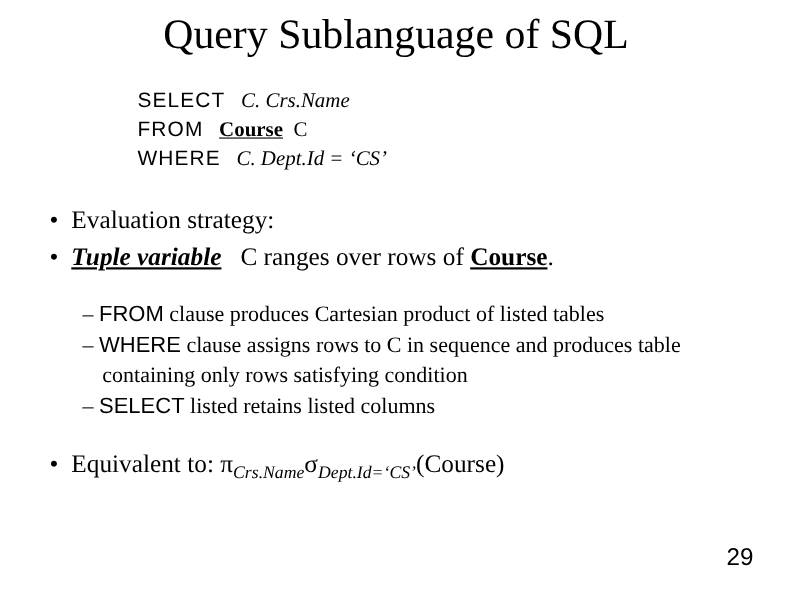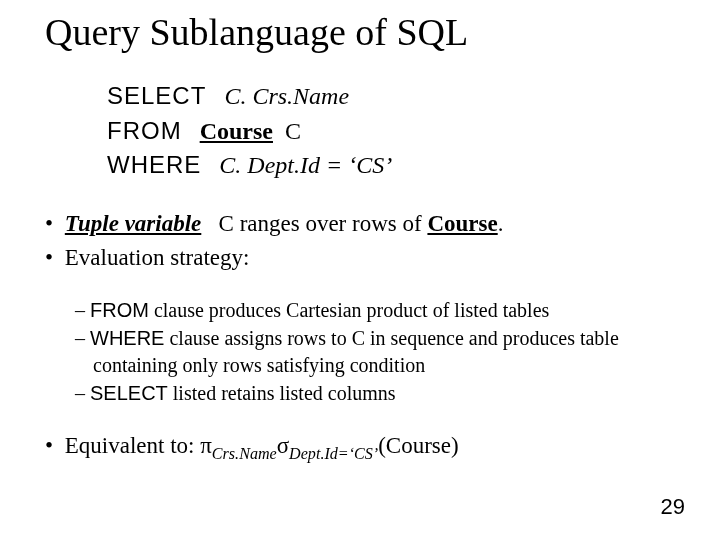--- a/index.html
+++ b/index.html
@@ -11,27 +11,27 @@
       font-family: "Times New Roman", Times, serif;
       color: black;
       position: relative;
       overflow: hidden;
     }
     .slide {
       padding: 10px 45px 0 45px;
     }
     .title {
       font-size: 38px;
-      text-align: left;
+      text-align: center;
       margin-bottom: 25px;
       font-weight: normal;
     }
     .query-block {
-      margin-left: 62px;
-      font-size: 24px;
+      margin-left: 80px;
+      font-size: 19px;
       line-height: 1.4;
       margin-bottom: 25px;
     }
     .keyword {
       font-family: Arial, Helvetica, sans-serif;
       letter-spacing: 1px;
     }
     .term-italic {
       font-style: italic;
     }
@@ -104,25 +104,25 @@
       <span>&nbsp;&nbsp;</span><span class="term-underline">Course</span>
       <span>&nbsp;</span><span>C</span>
     </div>
     <div>
       <span class="keyword">WHERE</span>
       <span>&nbsp;&nbsp;</span><span class="term-italic">C. Dept.Id = ‘CS’</span>
     </div>
   </div>
 
   <ul class="bullet-list">
+    <li>Evaluation strategy:</li>
     <li>
       <span class="term-italic term-underline">Tuple variable</span>
       <span>&nbsp;&nbsp;</span><span>C ranges over rows of </span><span class="term-underline">Course</span><span>.</span>
     </li>
-    <li>Evaluation strategy:</li>
   </ul>
 
   <ul class="sub-list">
     <li><span class="sans-inline">FROM</span><span> clause produces Cartesian product of listed tables</span></li>
     <li><span class="sans-inline">WHERE</span><span> clause assigns rows to C in sequence and produces table containing only rows satisfying condition</span></li>
     <li><span class="sans-inline">SELECT</span><span> listed retains listed columns</span></li>
   </ul>
 
   <ul class="bullet-list">
     <li>

